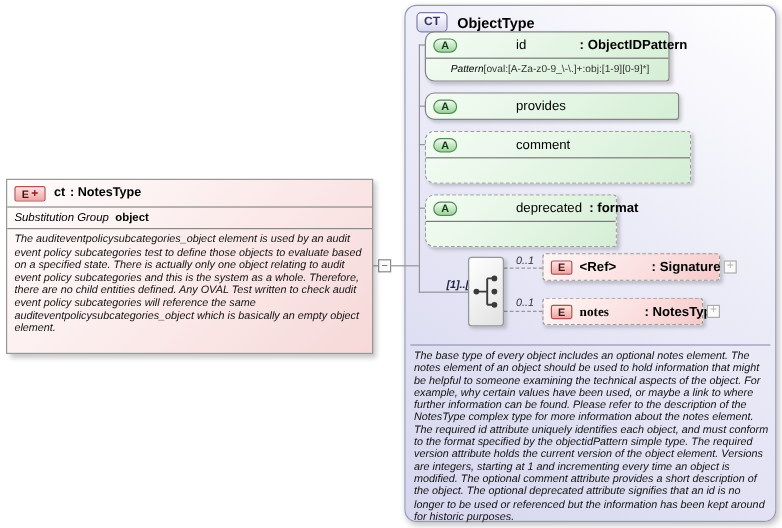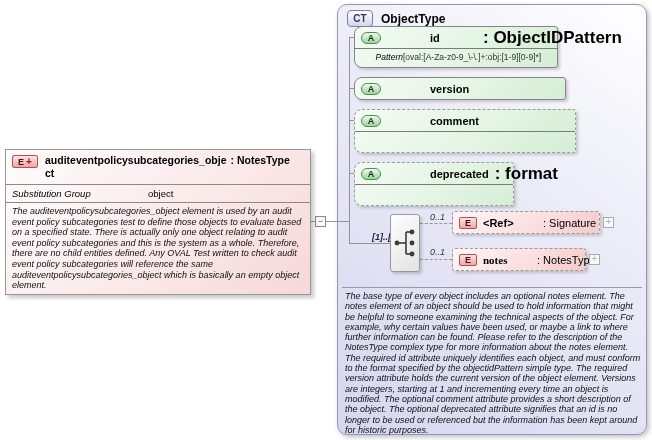--- a/index.html
+++ b/index.html
@@ -47,22 +47,22 @@
   }
   .attr.optional{border-style:dashed;border-color:#9a9a9a;}
   .attr-header{display:flex;align-items:center;gap:6px;padding:0 6px;height:21px;}
   .attr.has-facet .attr-header{border-bottom:1px solid #7a7a7a;}
   .a-badge{
     min-width:20px;height:12px;box-sizing:border-box;border:1px solid #4e8e4e;border-radius:6px;
     background:linear-gradient(#eefbee,#9cd49c);
     font-size:9px;font-weight:bold;color:#123812;
     display:flex;align-items:center;justify-content:center;
   }
-  .attr-name{font-size:11px;font-weight:bold;white-space:pre;padding-left:43px;}
-  .attr-type{font-size:17px;font-weight:bold;white-space:pre;}
+  .attr-name{font-size:11px;font-weight:normal;white-space:pre;padding-left:43px;}
+  .attr-type{font-size:11px;font-weight:bold;white-space:pre;}
   .attr-facet{display:flex;align-items:baseline;padding:3px 6px 0 6px;font-size:8.5px;text-align:right;}
   .facet-label{font-style:italic;min-width:42px;white-space:pre;}
   .facet-value{color:#333;white-space:pre;}
   .facet-value.bold{font-weight:bold;color:#111;}
   
   .compositor{
     position:absolute;left:390px;top:214px;width:30px;height:58px;box-sizing:border-box;
     border:1px solid #979797;border-radius:3px;
     background:linear-gradient(135deg,#ffffff,#e2e2e2);
     box-shadow:2px 2px 3px rgba(0,0,0,.18);
@@ -77,21 +77,21 @@
     border:1px dashed #9a9a9a;border-radius:3px;
     box-shadow:2px 2px 3px rgba(0,0,0,.18);
   }
   .e-badge{
     min-width:18px;height:12px;box-sizing:border-box;border:1px solid #b05050;border-radius:2px;
     background:linear-gradient(#ffe3e3,#efa6a6);
     font-size:9px;font-weight:bold;color:#4a1010;
     display:flex;align-items:center;justify-content:center;
   }
   .elem-name{font-size:11px;font-weight:bold;white-space:pre;}
-  .elem-type{font-size:11px;font-weight:normal;white-space:pre;}
+  .elem-type{font-size:11px;font-weight:bold;white-space:pre;}
   
   .panel-doc-sep{position:absolute;left:342px;top:287px;width:300px;height:1px;background:#9595b8;}
   .panel-doc{
     position:absolute;left:345px;top:291px;width:296px;
     font-size:9px;font-style:italic;line-height:10.3px;color:#101010;
   }
   
   .element-box{
     position:absolute;left:5px;top:149px;width:306px;height:146px;box-sizing:border-box;
     border:1px solid #979797;
@@ -107,24 +107,24 @@
     font-size:9px;font-weight:bold;color:#4a1010;
   }
   .ep-plus{color:#8b1a1a;font-size:10px;font-weight:bold;line-height:9px;}
   .el-title{display:flex;align-items:flex-start;font-size:10.5px;font-weight:bold;line-height:13px;}
   .el-name{display:flex;flex-direction:column;}
   .el-name span{white-space:pre;}
   .el-type{white-space:pre;margin-left:4px;}
   .subgroup-row{
     display:flex;align-items:baseline;margin-top:2px;
     border-top:1px solid #8a8a8a;border-bottom:1px solid #8a8a8a;
-    padding:3px 6px;font-size:9.5px;gap:20px;
+    padding:3px 6px;font-size:9.5px;
   }
   .subgroup-label{font-style:italic;min-width:84px;white-space:pre;}
-  .subgroup-value{font-weight:normal;margin-left:32px;}
+  .subgroup-value{font-weight:bold;}
   .el-doc{padding:3px 6px;font-size:9px;font-style:italic;line-height:10.6px;color:#101010;}
 </style>
 </head>
 <body>
 
 <div class="panel"></div>
 
 <div class="ct-header">
   <div class="ct-badge">CT</div>
   <div class="ct-title">ObjectType</div>
@@ -150,21 +150,21 @@
   </div>
   <div class="attr-facet">
     <span class="facet-label">Pattern</span>
     <span class="facet-value">[oval:[A-Za-z0-9_\-\.]+:obj:[1-9][0-9]*]</span>
   </div>
 </div>
 
 <div class="attr" style="left:354px;top:77px;width:212px;height:23px;">
   <div class="attr-header">
     <div class="a-badge">A</div>
-    <span class="attr-name">version</span>
+    <span class="attr-name">provides</span>
   </div>
 </div>
 
 <div class="attr optional has-facet" style="left:354px;top:109px;width:222px;height:44px;">
   <div class="attr-header">
     <div class="a-badge">A</div>
     <span class="attr-name">comment</span>
   </div>
 </div>
 
@@ -210,21 +210,20 @@
 <div class="panel-doc">The base type of every object includes an optional notes element. The notes element of an object should be used to hold information that might be helpful to someone examining the technical aspects of the object. For example, why certain values have been used, or maybe a link to where further information can be found. Please refer to the description of the NotesType complex type for more information about the notes element. The required id attribute uniquely identifies each object, and must conform to the format specified by the objectidPattern simple type. The required version attribute holds the current version of the object element. Versions are integers, starting at 1 and incrementing every time an object is modified. The optional comment attribute provides a short description of the object. The optional deprecated attribute signifies that an id is no longer to be used or referenced but the information has been kept around for historic purposes.</div>
 
 <div class="element-box">
   <div class="el-header">
     <div class="ep-badge">
       <span>E</span>
         <span class="ep-plus">+</span>
     </div>
     <div class="el-title">
       <span class="el-name">
-        <span>auditeventpolicysubcategories_obje</span>
         <span>ct</span>
       </span>
       <span class="el-type">: NotesType</span>
     </div>
   </div>
   <div class="subgroup-row">
     <span class="subgroup-label">Substitution Group</span>
     <span class="subgroup-value">object</span>
   </div>
   <div class="el-doc">The auditeventpolicysubcategories_object element is used by an audit event policy subcategories test to define those objects to evaluate based on a specified state. There is actually only one object relating to audit event policy subcategories and this is the system as a whole. Therefore, there are no child entities defined. Any OVAL Test written to check audit event policy subcategories will reference the same auditeventpolicysubcategories_object which is basically an empty object element.</div>

